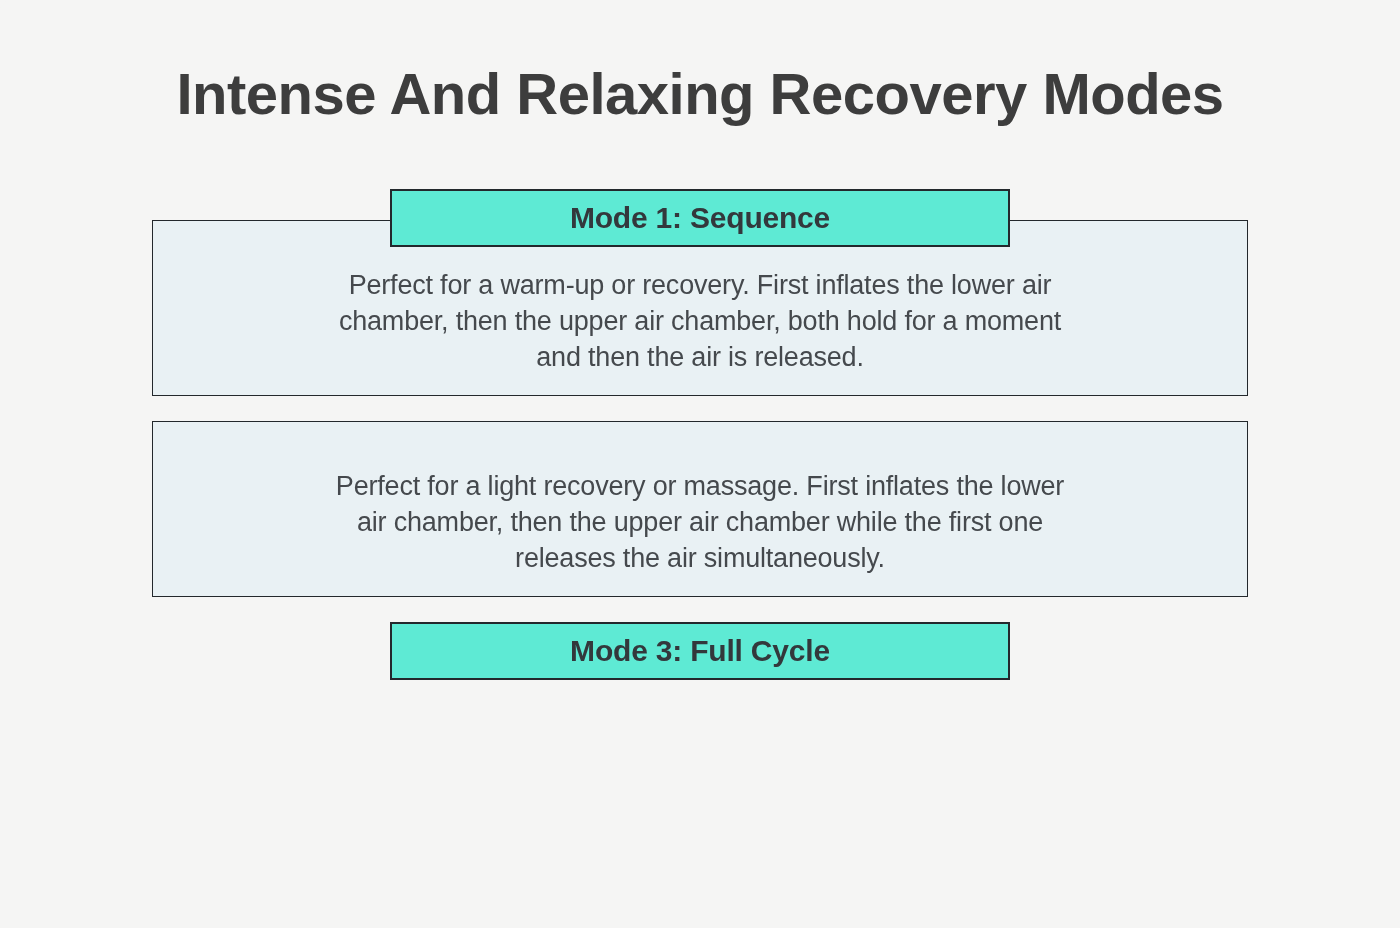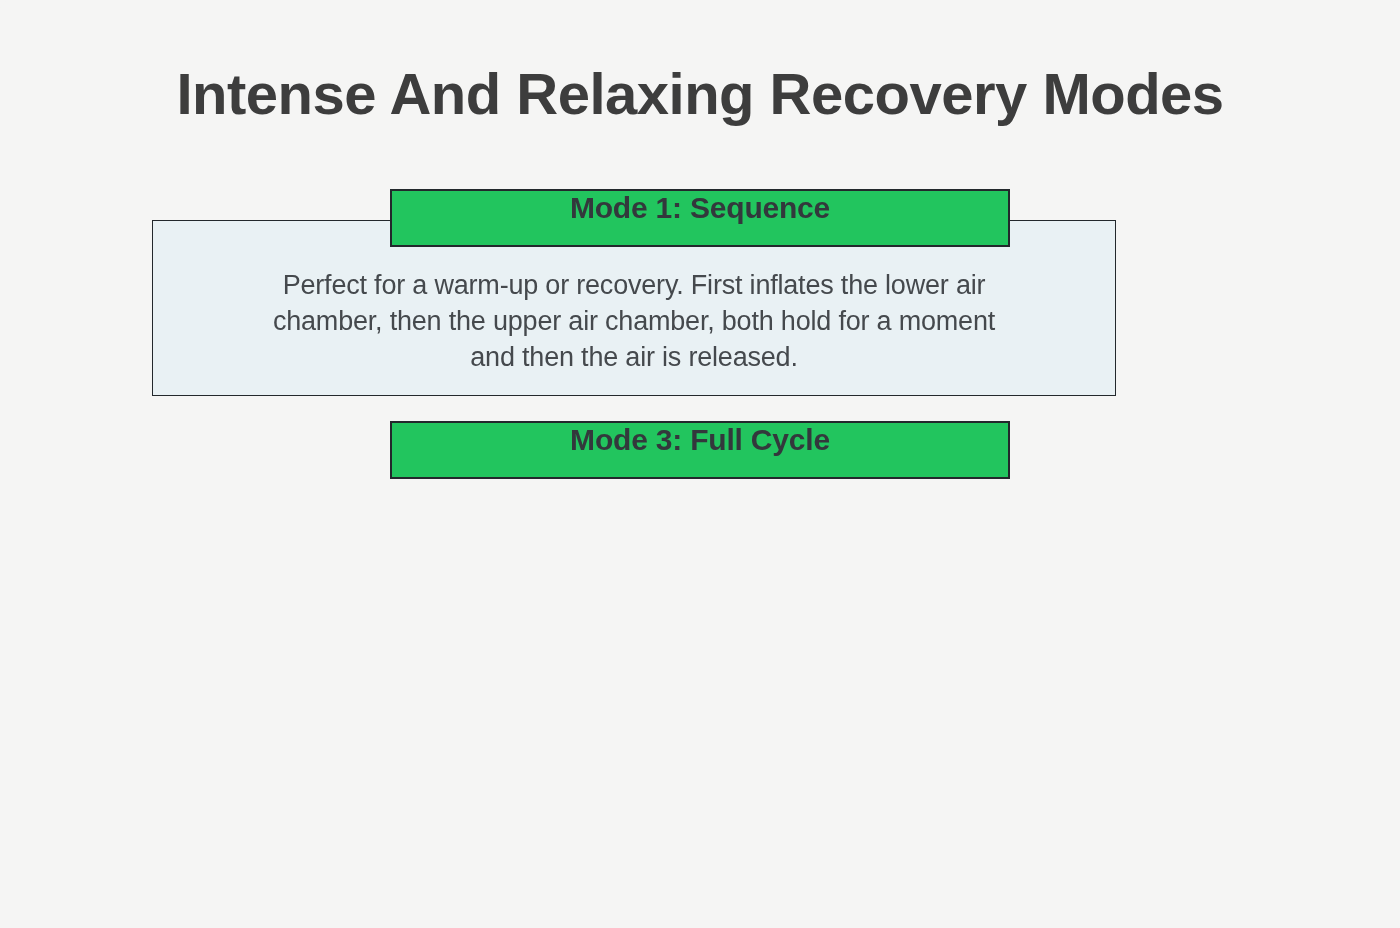--- a/index.html
+++ b/index.html
@@ -37,37 +37,38 @@
     width: 1096px;
     margin: 0 auto 25px auto;
   }
 
   .mode-header {
     position: relative;
     z-index: 2;
     width: 620px;
     height: 58px;
     margin: 0 auto -27px auto;
-    background: #22c55e;
+    background: #5eead4;
     border: 2px solid #23282c;
     display: flex;
+    align-items: center;
     justify-content: center;
   }
 
   .mode-title {
     font-size: 30px;
     font-weight: bold;
     color: #33383c;
     letter-spacing: -0.2px;
   }
 
   .mode-body {
     position: relative;
     z-index: 1;
-    width: 964px;
+    width: 1096px;
     height: 176px;
     background: #e9f1f4;
     border: 1.5px solid #23282c;
     display: flex;
     align-items: center;
     justify-content: center;
     padding-top: 27px;
   }
 
   .mode-description {
@@ -94,20 +95,25 @@
         <h2 class="mode-title">Mode 1: Sequence</h2>
       </div>
       <div class="mode-body">
         <p class="mode-description">Perfect for a warm-up or recovery. First inflates the lower air
 chamber, then the upper air chamber, both hold for a moment
 and then the air is released.</p>
       </div>
     </section>
 
     <section class="mode">
+      <div class="mode-body">
+        <p class="mode-description">Perfect for a light recovery or massage. First inflates the lower
+air chamber, then the upper air chamber while the first one
+releases the air simultaneously.</p>
+      </div>
     </section>
 
     <section class="mode">
       <div class="mode-header">
         <h2 class="mode-title">Mode 3: Full Cycle</h2>
       </div>
     </section>
 
   </div>
 </div>

